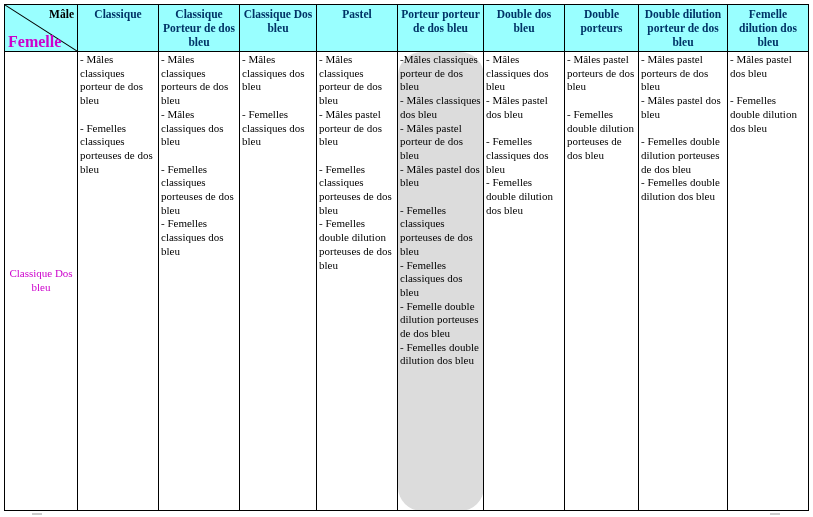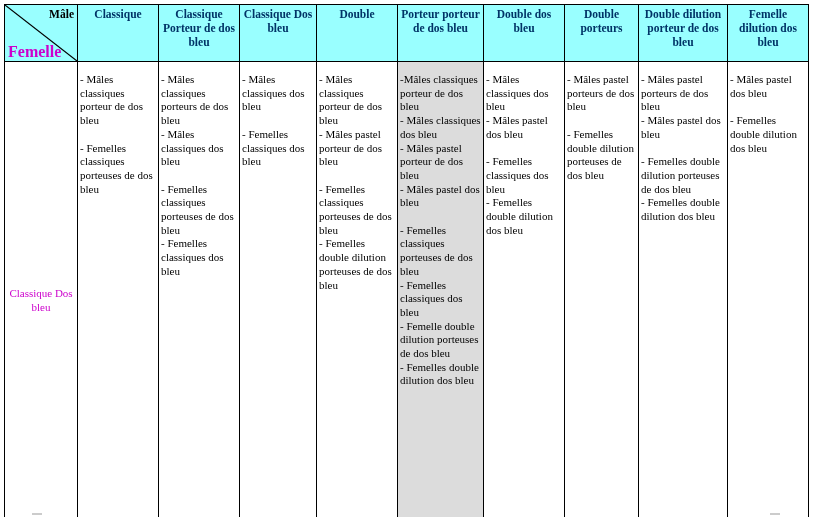--- a/index.html
+++ b/index.html
@@ -5,21 +5,21 @@
     html, body { margin: 0; padding: 0; background: #ffffff; }
     body { width: 813px; height: 517px; position: relative; overflow: hidden; font-family: "Liberation Serif", serif; }
     table.cross {
       position: absolute; left: 4px; top: 4px;
       border-collapse: collapse;
       table-layout: fixed;
       width: 805px;
     }
     table.cross td, table.cross th {
       border: 1px solid #000000;
-      padding: 11px 2px;
+      padding: 1px 2px;
       vertical-align: top;
       font-size: 11px;
       line-height: 13.7px;
       color: #000000;
     }
     table.cross tr.head th {
       background: #99ffff;
       color: #003366;
       font-weight: bold;
       text-align: center;
@@ -37,21 +37,21 @@
     .corner svg { position: absolute; left: 0; top: 0; width: 100%; height: 100%; }
     .corner .male { position: absolute; right: 3px; top: 2px; color: #000000; font-size: 11.5px; }
     .corner .female { position: absolute; left: 3px; bottom: 2px; color: #cc00cc; font-size: 16px; }
     table.cross tr.body td { height: 456px; }
     table.cross td.rowhead {
       vertical-align: middle;
       text-align: center;
       color: #cc00cc;
       font-size: 11px;
     }
-    table.cross td.shade { background: #dcdcdc; }
+    table.cross td.shade { background: #dcdcdc; border-radius: 24px; }
     .entry { display: block; }
     .gap { display: block; height: 13.7px; }
     .bottom-mark { position: absolute; top: 513px; width: 10px; height: 2px; background: #cccccc; }
   </style>
 </head>
 <body>
 
 <table class="cross">
   <colgroup>
     <col style="width:73px">
@@ -70,21 +70,21 @@
     <th class="corner">
       <svg viewBox="0 0 73 45" preserveAspectRatio="none">
         <line x1="0" y1="0" x2="73" y2="45" stroke="#000" stroke-width="1"></line>
       </svg>
       <span class="male">Mâle</span>
       <span class="female">Femelle</span>
     </th>
     <th>Classique</th>
     <th>Classique Porteur de dos bleu</th>
     <th>Classique Dos bleu</th>
-    <th>Double</th>
+    <th>Pastel</th>
     <th>Porteur porteur de dos bleu</th>
     <th>Double dos bleu</th>
     <th>Double porteurs</th>
     <th>Double dilution porteur de dos bleu</th>
     <th>Femelle dilution dos bleu</th>
   </tr>
   <tr class="body">
     <td class="rowhead">Classique Dos bleu</td>
     <td>
           <span class="entry">- Mâles classiques porteur de dos bleu</span>

